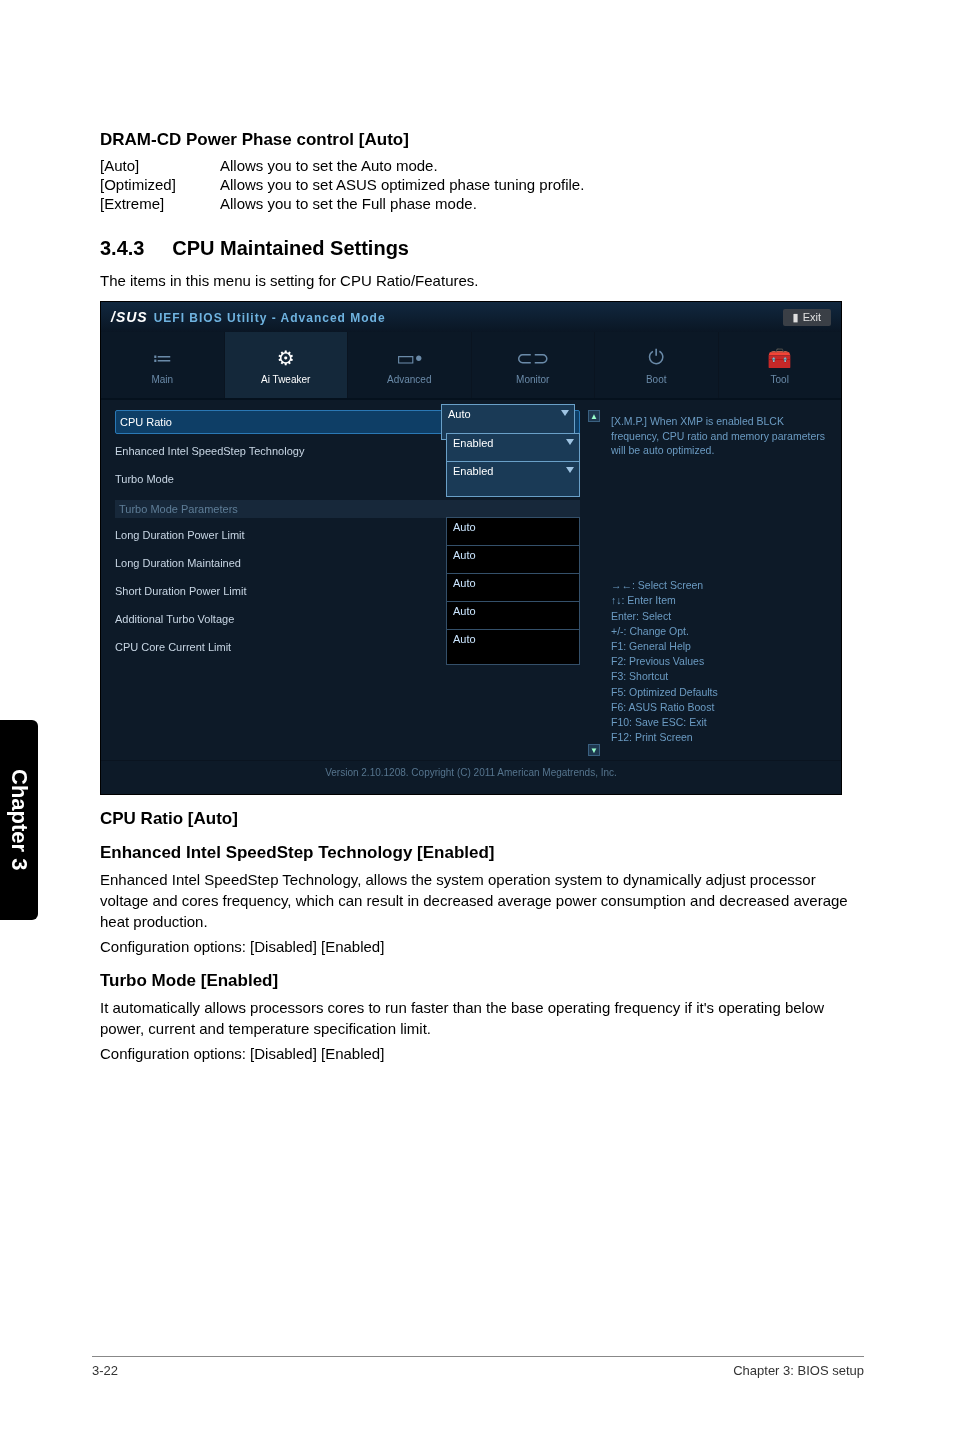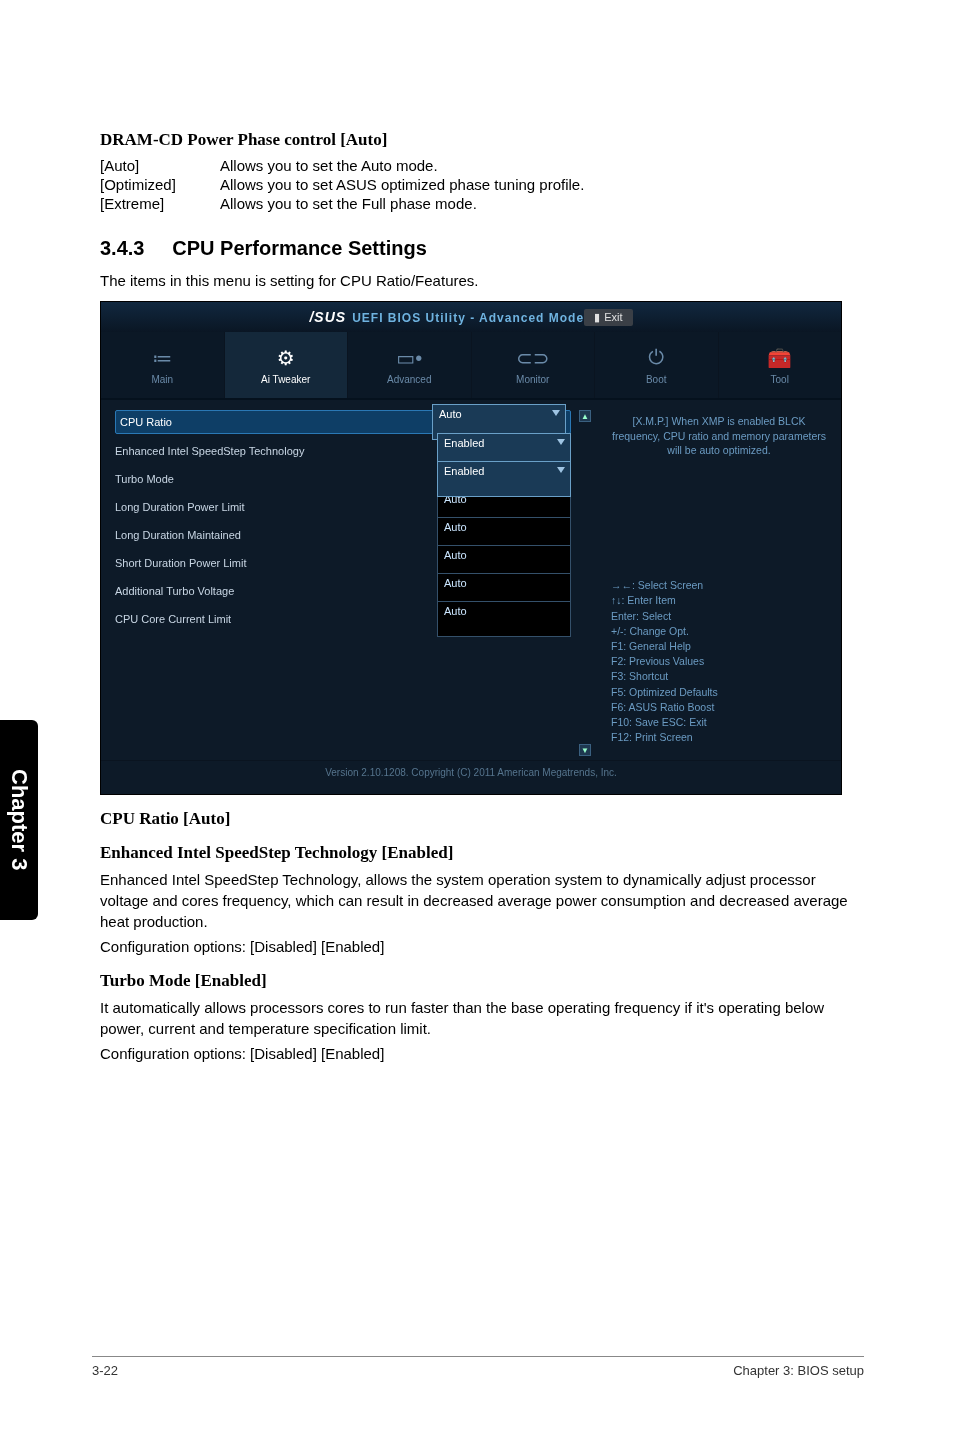--- a/index.html
+++ b/index.html
@@ -39,21 +39,20 @@
     padding-top: 6px;
     font-size: 13px;
     color: #333;
     display: flex;
     justify-content: space-between;
   }
   h3.sec-title {
     font-size: 17px;
     font-weight: bold;
     margin-bottom: 6px;
-    font-family: Liberation Serif, serif;
   }
   h2.sec-num {
     font-size: 20px;
     font-weight: bold;
     margin: 24px 0 10px 0;
   }
   p.body {
     font-size: 15px;
     line-height: 1.4;
     margin-bottom: 4px;
@@ -75,21 +74,21 @@
     position: relative;
     font-size: 12px;
     color: #c8d6e4;
   }
   .bios-top {
     height: 30px;
     background: linear-gradient(#11283f, #0a1624);
     display: flex;
     align-items: center;
     padding: 0 10px;
-    justify-content: center;
+    justify-content: space-between;
   }
   .bios-top .brand { color: #6fb3e0; font-weight: bold; letter-spacing: 1px; display: flex; align-items: baseline; gap:6px;}
   .bios-top .brand .asus { color:#fff; font-style: italic; font-size:14px}
   .bios-top .exit {
     background: #3a3f46; color:#e0e0e0; font-size:11px;
     padding: 2px 10px; border-radius: 2px; display:flex; align-items:center; gap:4px;
   }
   .bios-tabs {
     display: flex;
     height: 68px;
@@ -101,21 +100,21 @@
     gap:4px; color:#6a8aa8; border-right:1px solid #0a1420; position:relative;
   }
   .bios-tab:last-child{border-right:none;}
   .bios-tab.active { background:#14283a; color:#fff;}
   .bios-tab .ticon { font-size:20px; height:24px; display:flex; align-items:center; }
   .bios-tab .tlabel { font-size:10px; }
   .bios-body {
     display:flex;
     min-height: 360px;
     padding: 10px 14px 4px 14px;
-    gap: 20px;
+    gap: 11px;
   }
   .bios-left { flex: 1; }
   .bios-right { width: 216px; padding-top: 4px;}
   .row { display:flex; align-items:center; height:22px; margin-bottom:6px; }
   .row .lab { flex:1; font-size:11px;}
   .row .val {
     width: 134px; height:36px; line-height:18px; font-size:11px;
     background:#000; border:1px solid #34506a; padding-left:6px; color:#cbe6ff;
   }
   .row .val.combo { background:#1a3a56; border:1px solid #6aa0c8; color:#fff; position:relative; }
@@ -123,21 +122,21 @@
     content:""; position:absolute; right:5px; top:5px;
     border-left:4px solid transparent; border-right:4px solid transparent; border-top:6px solid #9fc4e3;
   }
   .row.sel { background:#0e3e66; border:1px solid #2a78b5; border-radius:2px; padding:0 4px; height:24px;}
   .row.sel .lab{ color:#fff;}
   .grouphdr {
     color:#5e7d97; font-size:11px; margin:10px 0 6px 0;
     background: rgba(30,50,70,0.6); padding:3px 4px;
   }
   .helpbox {
-    color:#6b9bc2; font-size:10.5px; line-height:1.4; margin-bottom: 40px; text-align: center;
+    color:#6b9bc2; font-size:10.5px; line-height:1.4; margin-bottom: 40px;
   }
   .sb-arrow {
     width:12px; height:12px; background:#1e3850; border:1px solid #3a6080;
     display:flex; align-items:center; justify-content:center; font-size:8px; color:#9fc;
   }
   .keyshelp {
     color:#6b9bc2; font-size:10.5px; line-height:1.45;
   }
   .keyshelp div{ white-space:nowrap; }
   .bios-footer {
@@ -171,21 +170,21 @@
     </tr>
     <tr>
       <td>[Extreme]</td>
       <td>Allows you to set the Full phase mode.</td>
     </tr>
   </tbody>
     </table>
 
   <h2 class="sec-num">
     <span>3.4.3</span>&nbsp;&nbsp;&nbsp;&nbsp;
-    <span>CPU Performance Settings</span>
+    <span>CPU Maintained Settings</span>
   </h2>
   <p class="body">The items in this menu is setting for CPU Ratio/Features.</p>
 
   <div class="bios">
     <div class="bios-top">
       <span class="brand">
         <span class="asus">/SUS</span>
         <span>UEFI BIOS Utility - Advanced Mode</span>
       </span>
       <span class="exit">
@@ -230,20 +229,21 @@
           </div>
           <div class="row">
             <span class="lab">Enhanced Intel SpeedStep Technology</span>
             <span class="val combo">Enabled</span>
           </div>
           <div class="row">
             <span class="lab">Turbo Mode</span>
             <span class="val combo">Enabled</span>
           </div>
 
+          <div class="grouphdr">Turbo Mode Parameters</div>
 
           <div class="row">
             <span class="lab">Long Duration Power Limit</span>
             <span class="val">Auto</span>
           </div>
           <div class="row">
             <span class="lab">Long Duration Maintained</span>
             <span class="val">Auto</span>
           </div>
           <div class="row">

